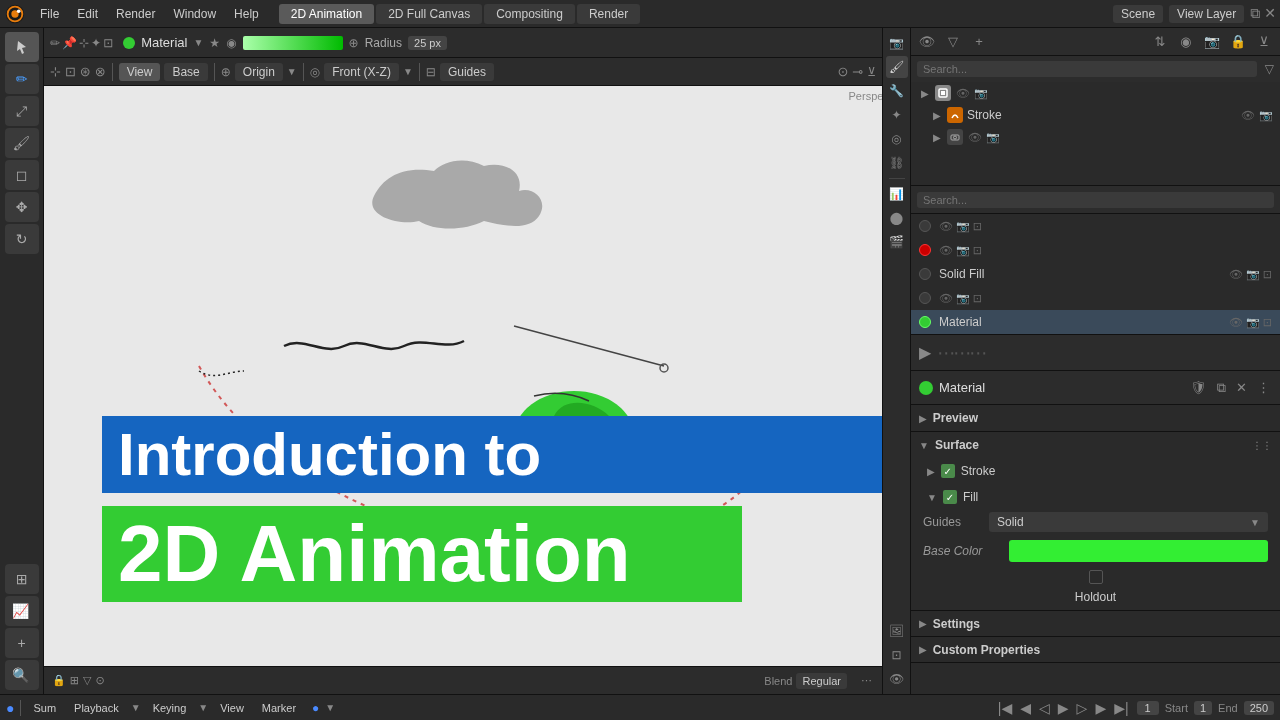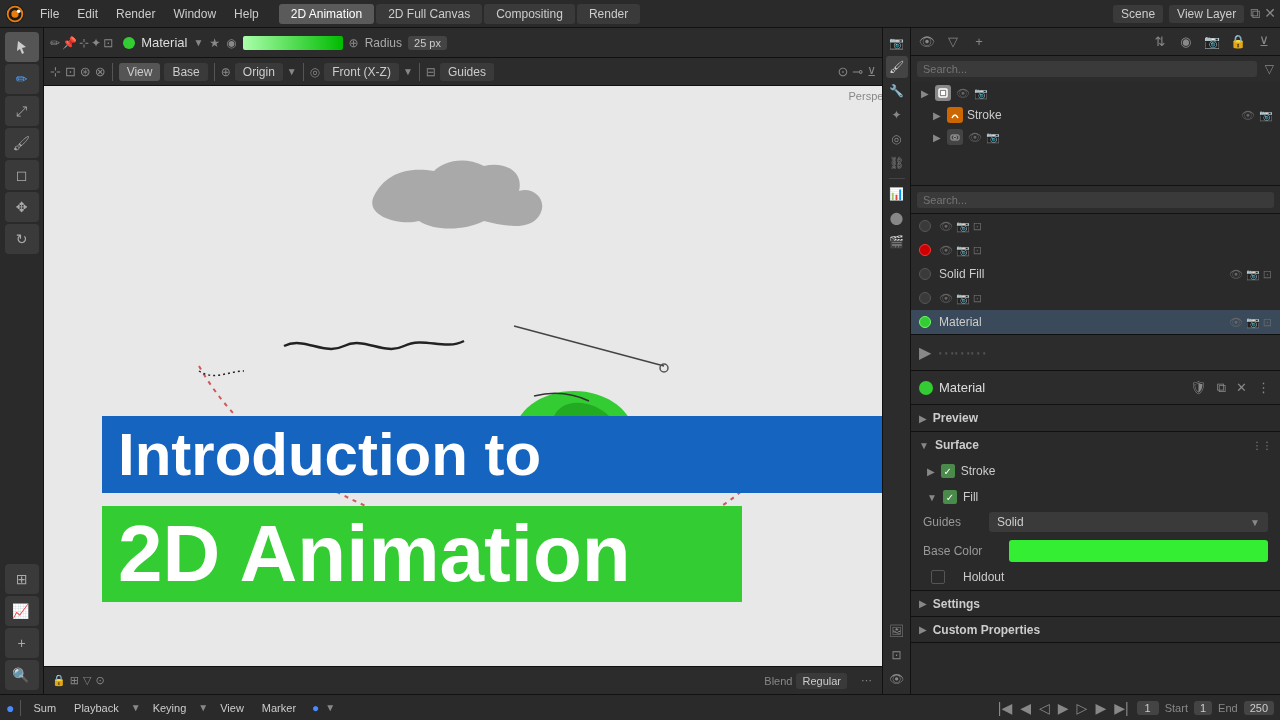--- a/index.html
+++ b/index.html
@@ -557,40 +557,42 @@
       justify-content: space-between;
       cursor: pointer;
     }
 
     
     .color-row {
       display: flex;
       align-items: center;
       padding: 4px 12px;
       gap: 6px;
+      font-style: italic;
     }
     .color-label {
       width: 80px;
       font-size: 12px;
       color: #999;
     }
     .color-swatch {
       flex: 1;
       height: 22px;
       background: #33ee33;
       border-radius: 3px;
       cursor: pointer;
     }
 
     
     .holdout-row {
       display: flex;
       align-items: center;
       padding: 4px 20px;
-      gap: 18px;
+      gap: 6px;
+      flex-direction: column;
     }
     .holdout-check-empty {
       width: 14px;
       height: 14px;
       border: 1px solid #555;
       border-radius: 2px;
       background: #2a2a2a;
       flex-shrink: 0;
     }
     .holdout-label {

